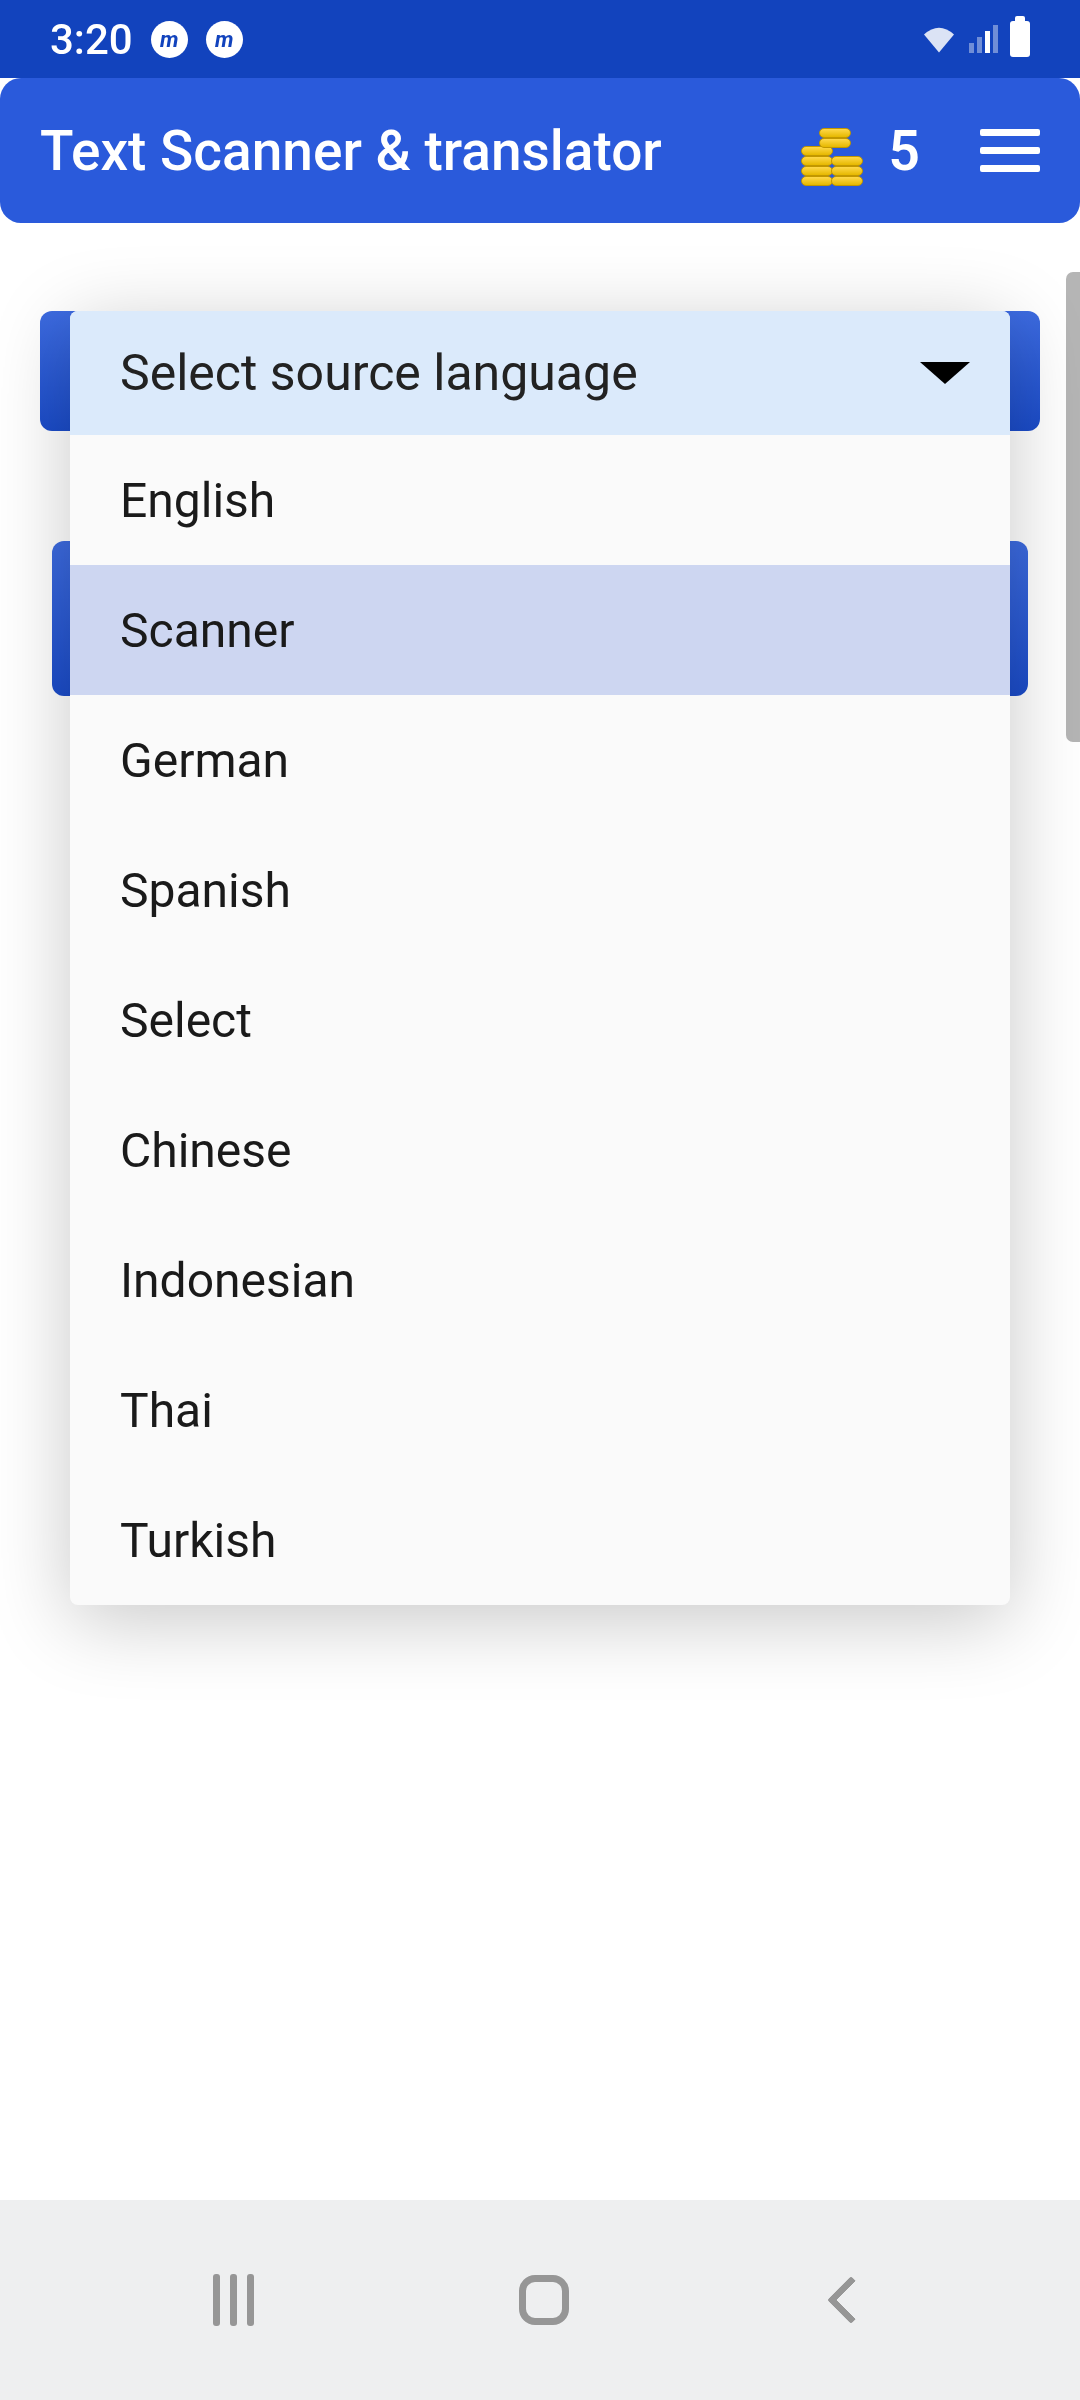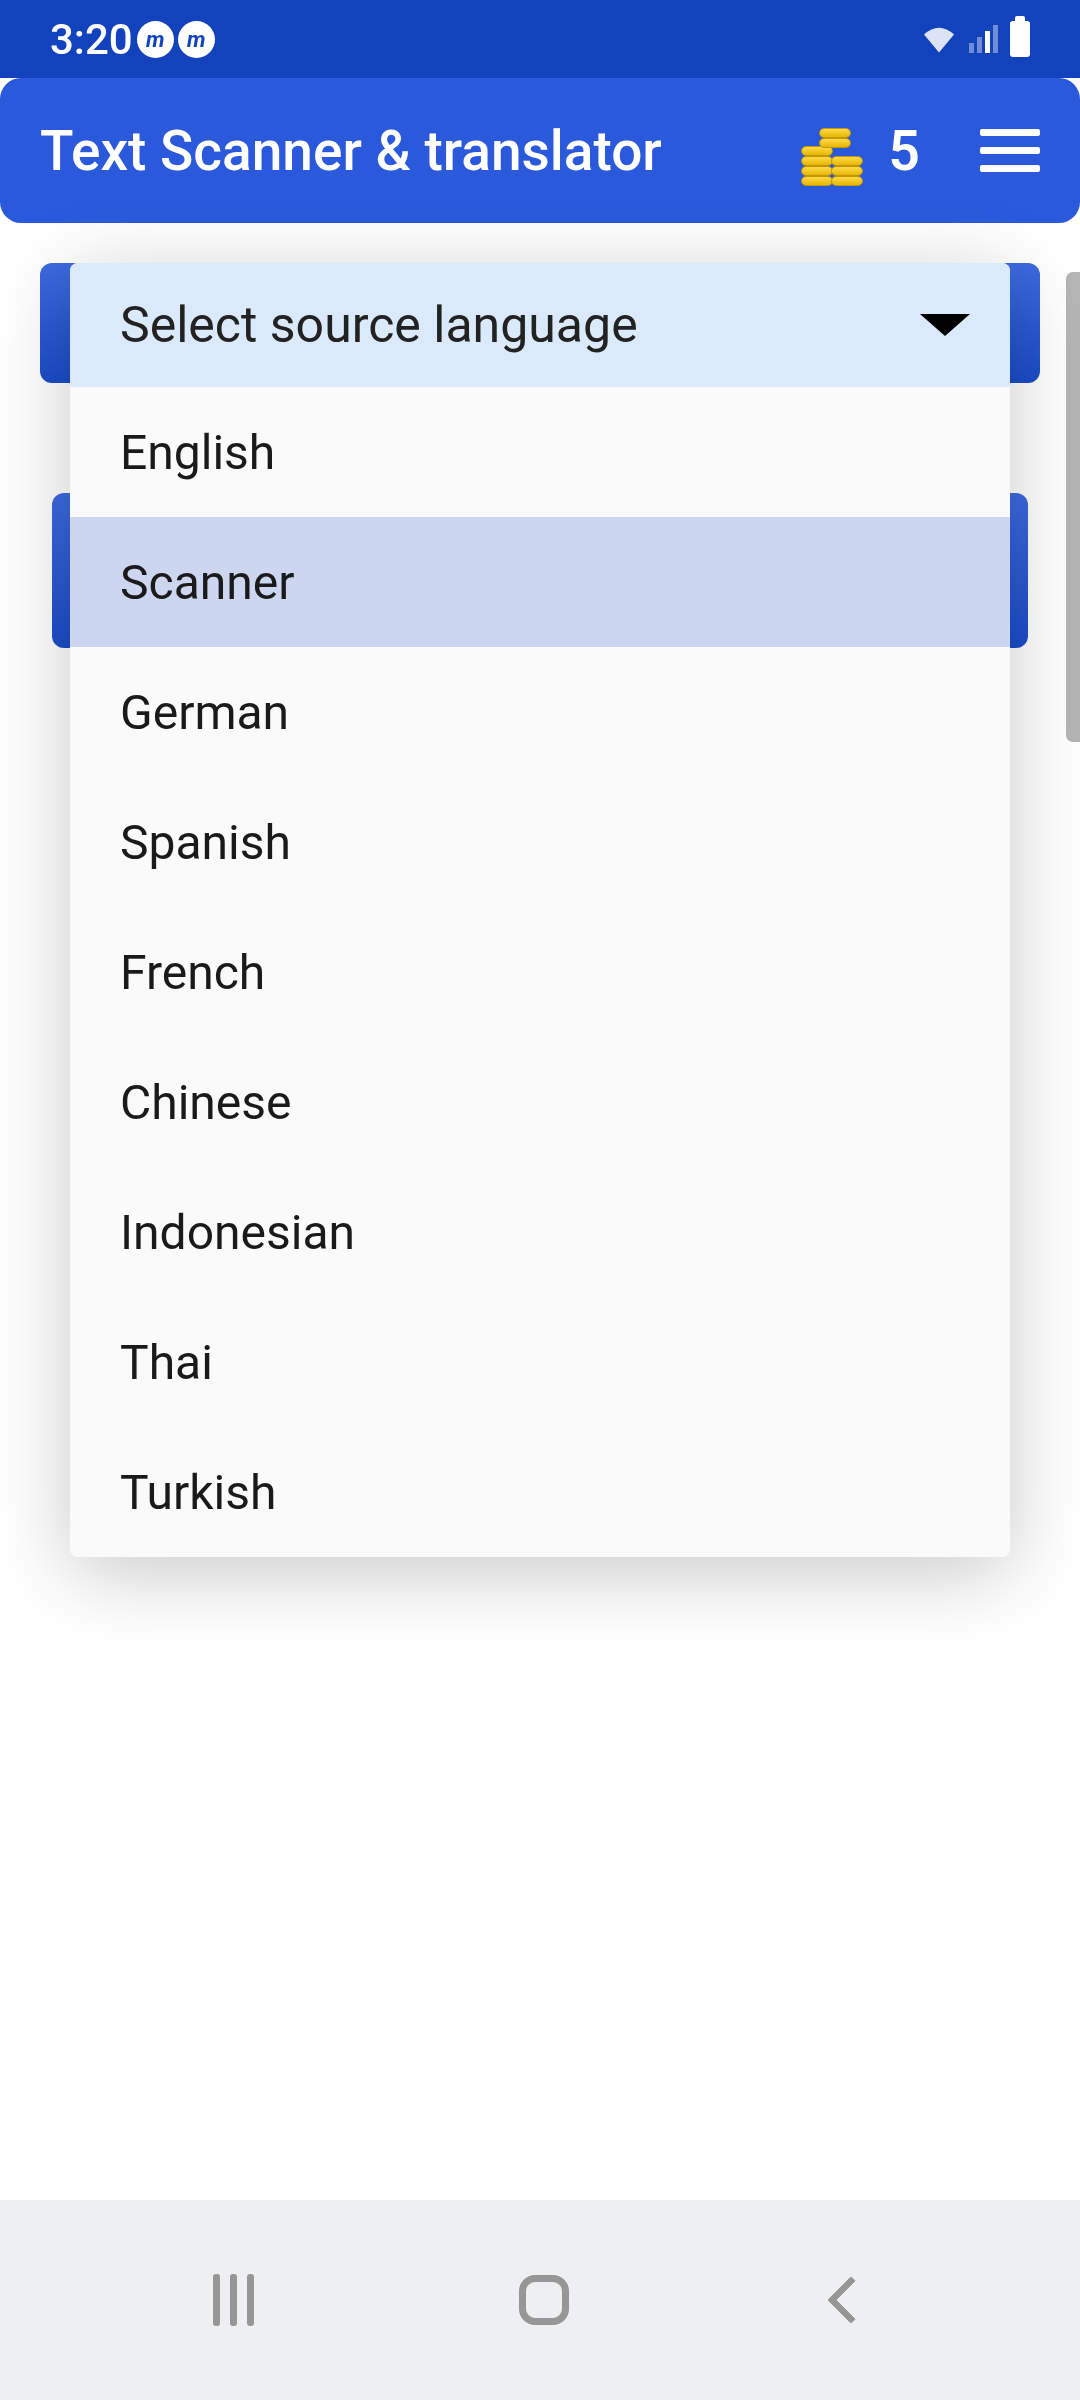--- a/index.html
+++ b/index.html
@@ -20,21 +20,21 @@
       background: #1243bd;
       display: flex;
       align-items: center;
       justify-content: space-between;
       padding: 0 50px 0 50px;
       color: #ffffff;
     }
     .status-left {
       display: flex;
       align-items: center;
-      gap: 4px;
+      gap: 18px;
     }
     .status-time {
       font-size: 42px;
       font-weight: 500;
     }
     .status-m-icon {
       width: 37px;
       height: 37px;
       border-radius: 50%;
       background: #ffffff;
@@ -129,20 +129,21 @@
     }
     .hamburger-line {
       width: 60px;
       height: 7px;
       background: #ffffff;
       border-radius: 2px;
     }
     .content-area {
       position: relative;
       padding: 40px 40px 0 40px;
+      margin-top: 48px;
     }
     .dropdown-trigger {
       width: 100%;
       height: 120px;
       background: linear-gradient(180deg, #3d6be0, #1b4cc9);
       border-radius: 12px;
       display: flex;
       align-items: center;
       justify-content: space-between;
       padding: 0 40px;
@@ -323,21 +324,21 @@
         <div class="dropdown-option highlighted">
           <span>Scanner</span>
         </div>
         <div class="dropdown-option">
           <span>German</span>
         </div>
         <div class="dropdown-option">
           <span>Spanish</span>
         </div>
         <div class="dropdown-option">
-          <span>French</span>
+          <span>Select</span>
         </div>
         <div class="dropdown-option">
           <span>Chinese</span>
         </div>
         <div class="dropdown-option">
           <span>Indonesian</span>
         </div>
         <div class="dropdown-option">
           <span>Thai</span>
         </div>

